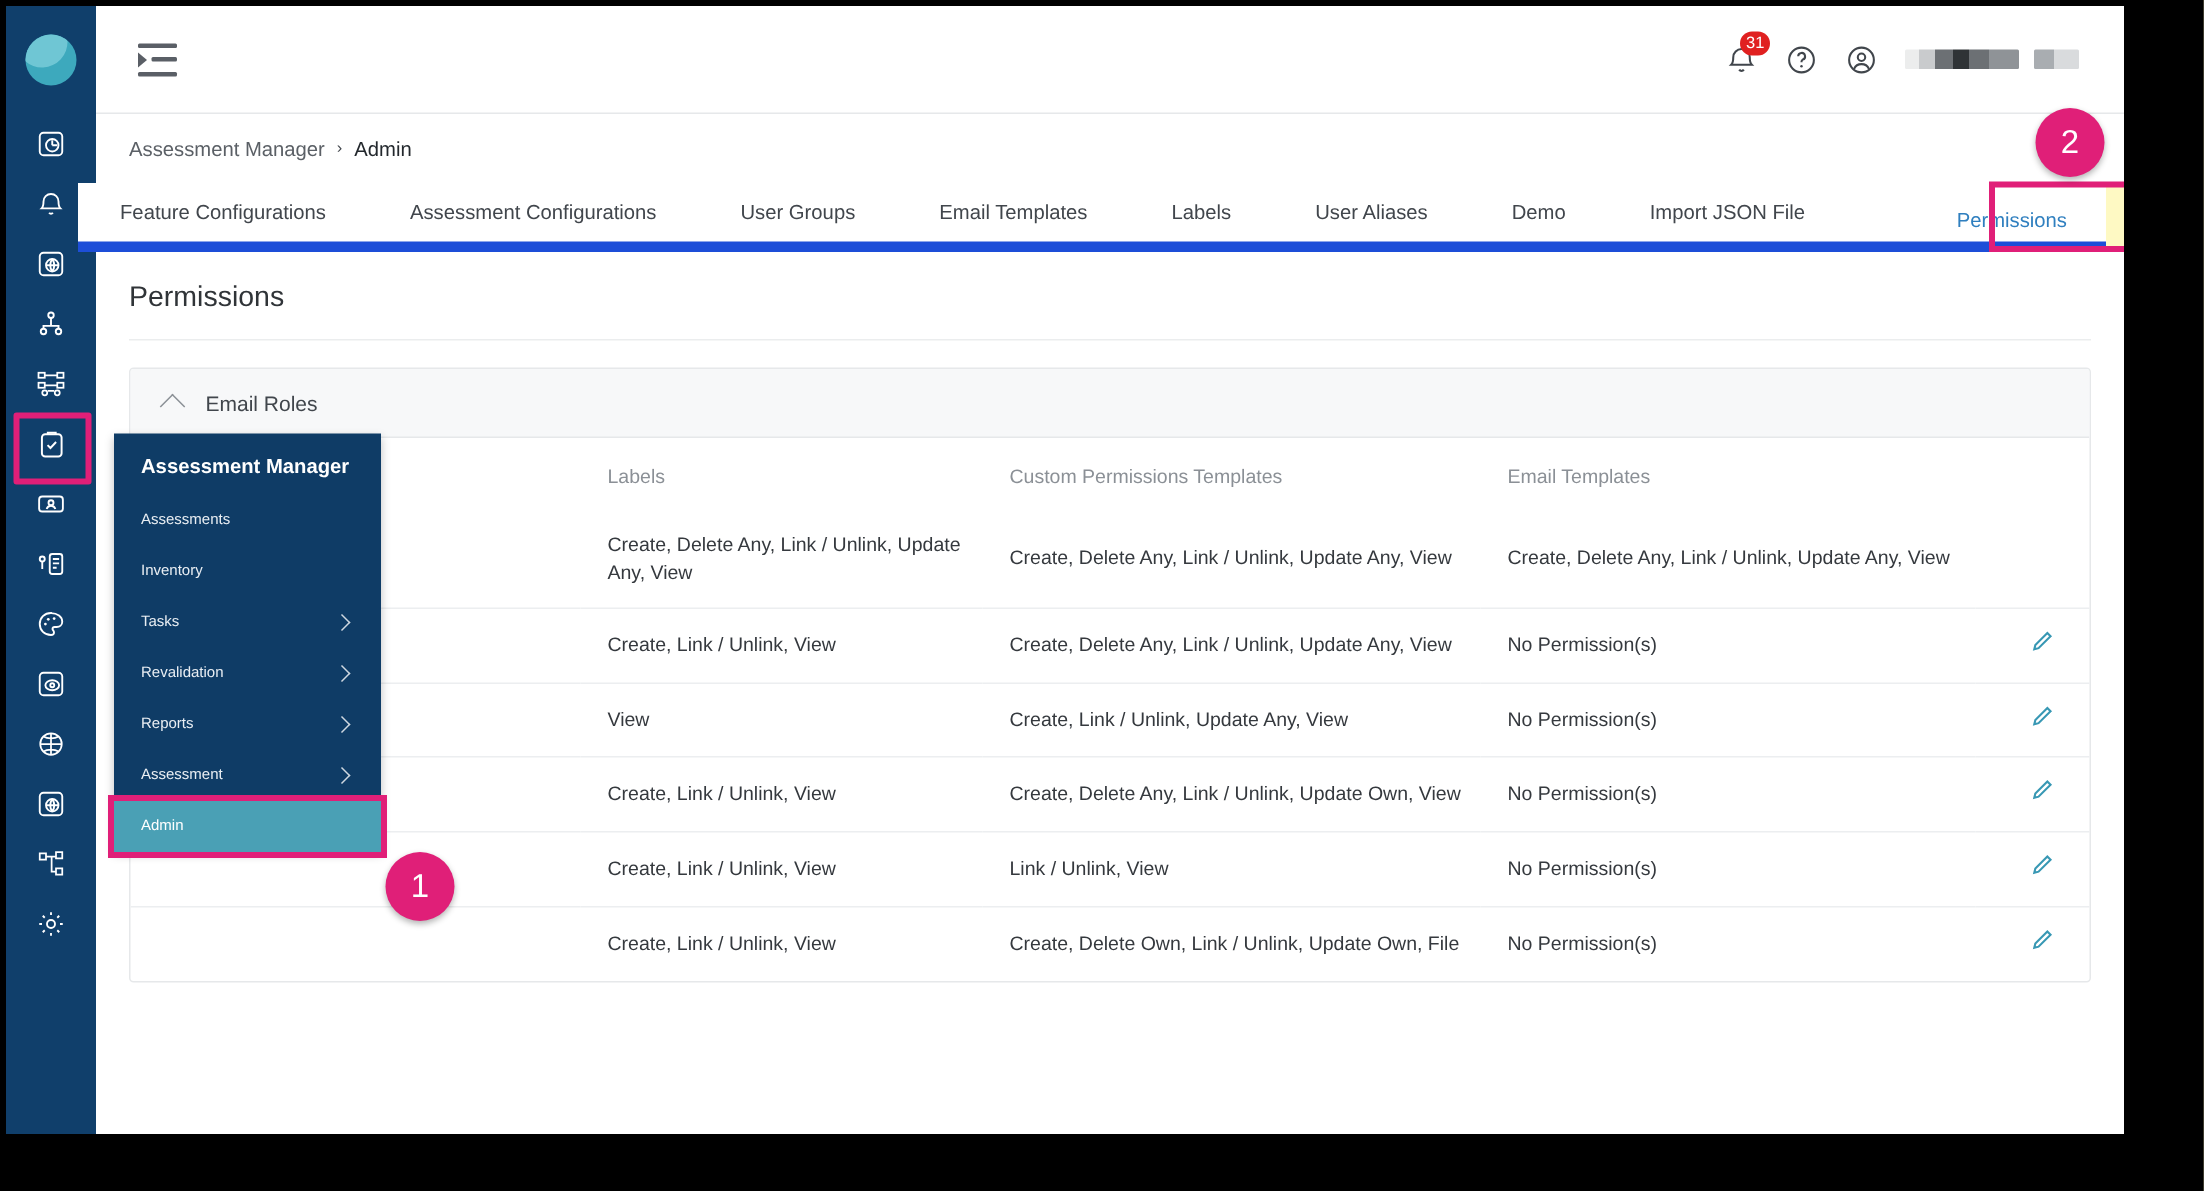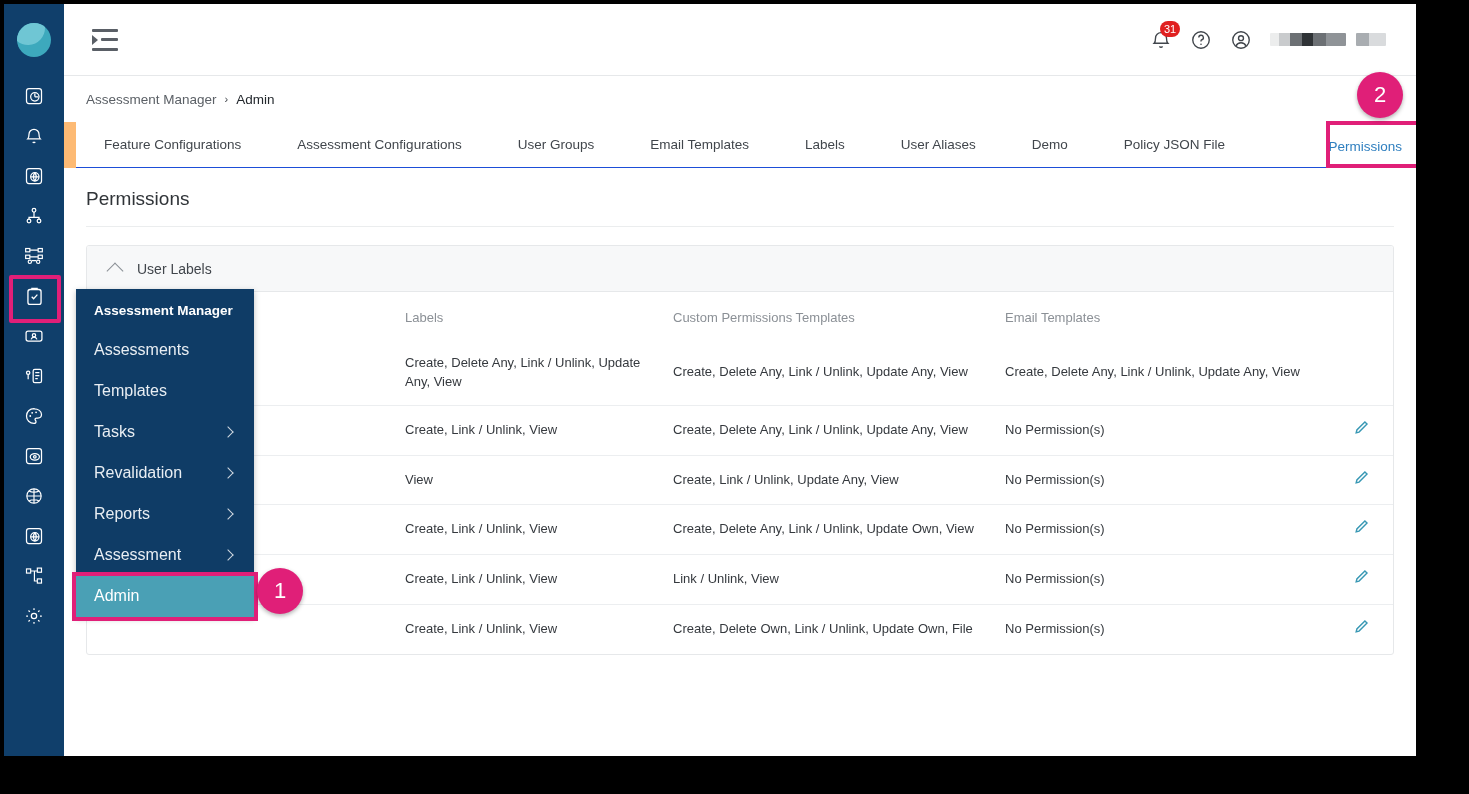--- a/index.html
+++ b/index.html
@@ -6,21 +6,21 @@
   html, body {
     width: 1469px; height: 794px;
     background: #000;
     font-family: "Liberation Sans", sans-serif;
     overflow: hidden;
   }
   #frame {
     position: absolute;
     left: 4px; top: 4px;
     width: 1412px; height: 752px;
-    background: #fdba74;
+    background: #fef9c3;
     overflow: hidden;
   }
 
   
   #rail {
     position: absolute; left: 0; top: 0;
     width: 60px; height: 752px;
     background: #0e3a63;
     background: #103f6b;
   }
@@ -115,24 +115,24 @@
     padding-left: 22px;
     font-size: 13.5px; color: #41464c;
     background: #fff;
   }
   #breadcrumb .crumb { color: #5b6066; }
   #breadcrumb .sep { margin: 0 8px; color: #41464c; font-size: 11px; }
   #breadcrumb .crumb.current { color: #23282d; }
 
   
   #tabs {
-    position: absolute; left: 72px; top: 118px;
+    position: absolute; left: 48px; top: 118px;
     width: 1352px; height: 46px;
     background: #fff;
-    border-bottom: 1px solid #1d4ed8;
+    border-bottom: 7px solid #1d4ed8;
     display: flex; align-items: stretch;
     padding-left: 28px;
   }
   .tab {
     display: flex; align-items: center;
     font-size: 13.5px; color: #41464c;
     white-space: nowrap;
     padding: 0 0px;
     margin-right: 56px;
   }
@@ -216,21 +216,21 @@
     background: #0f3c66;
     z-index: 40;
     padding-bottom: 0px;
     box-shadow: 0 2px 6px rgba(0,0,0,.25);
   }
   #flyout .fl-title {
     color: #fff; font-size: 13.5px; font-weight: 700;
     padding: 14px 18px 12px 18px;
   }
   .fl-item {
-    color: #e9eef3; font-size: 16px;
+    color: #e9eef3; font-size: 10px;
     padding: 11px 18px 12px 18px;
     display: flex; align-items: center; justify-content: space-between; text-align: center;
   }
   .fl-item .chev {
     width: 8px; height: 8px;
     border-right: 1.6px solid #cfd8e0;
     border-top: 1.6px solid #cfd8e0;
     transform: rotate(45deg);
     margin-right: 4px;
   }
@@ -473,34 +473,34 @@
   </div>
 
   <div id="tabs">
     <div class="tab">Feature Configurations</div>
     <div class="tab">Assessment Configurations</div>
     <div class="tab">User Groups</div>
     <div class="tab">Email Templates</div>
     <div class="tab">Labels</div>
     <div class="tab">User Aliases</div>
     <div class="tab">Demo</div>
-    <div class="tab">Policy JSON File</div>
+    <div class="tab">Import JSON File</div>
     <div id="tab-permissions-wrap">
       <div class="tab active" style="height:44px; padding:0 20px;">Permissions</div>
     </div>
   </div>
 
   <main id="content">
     <div id="page-title">Permissions</div>
     <div id="title-rule"></div>
 
     <section id="panel">
       <div id="panel-head">
         <span class="chev-up"></span>
-        <span>User Labels</span>
+        <span>Email Roles</span>
       </div>
 
       <table>
         <colgroup>
           <col class="col-role">
             <col class="col-labels">
             <col class="col-cat">
             <col class="col-email">
             <col class="col-act">
         </colgroup>
@@ -570,21 +570,21 @@
       </table>
     </section>
   </main>
 
   <div id="flyout">
     <div class="fl-title">Assessment Manager</div>
     <div class="fl-item">
       <span>Assessments</span>
     </div>
     <div class="fl-item">
-      <span>Templates</span>
+      <span>Inventory</span>
     </div>
     <div class="fl-item">
       <span>Tasks</span>
       <span class="chev"></span>
     </div>
     <div class="fl-item">
       <span>Revalidation</span>
       <span class="chev"></span>
     </div>
     <div class="fl-item">

